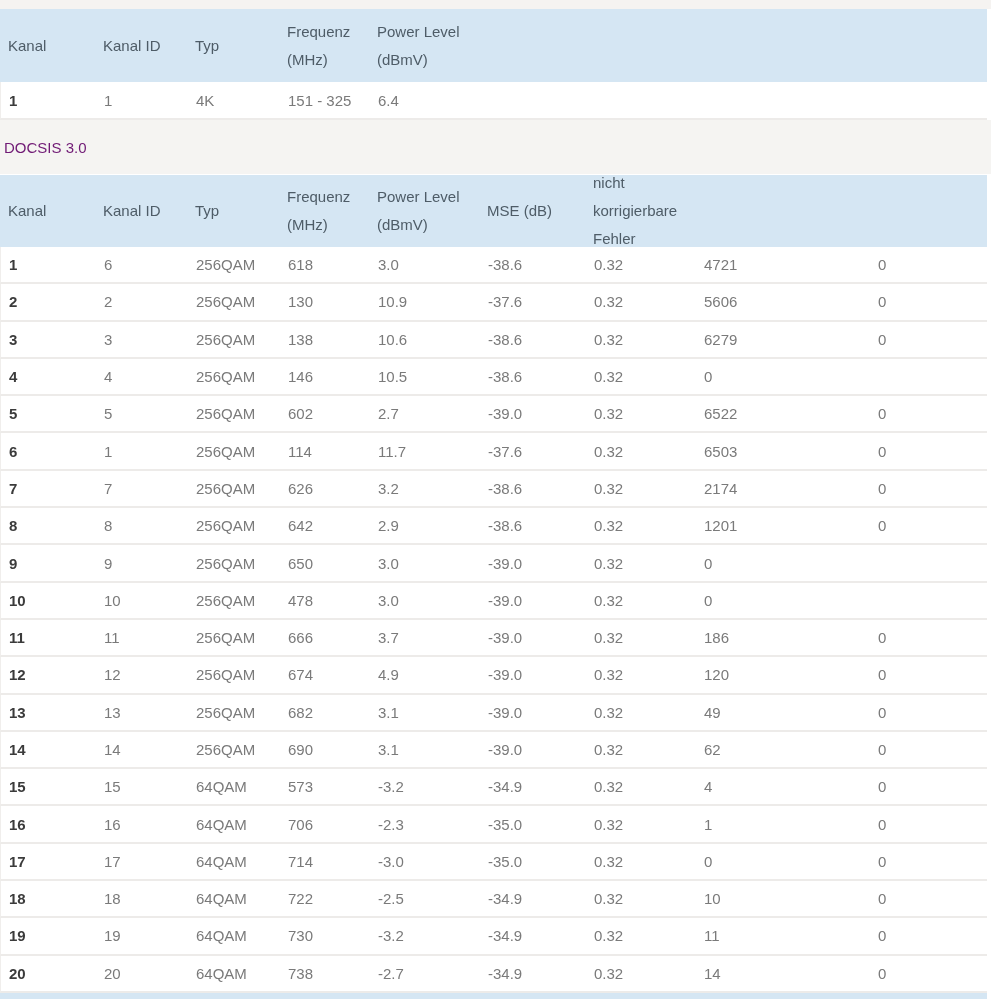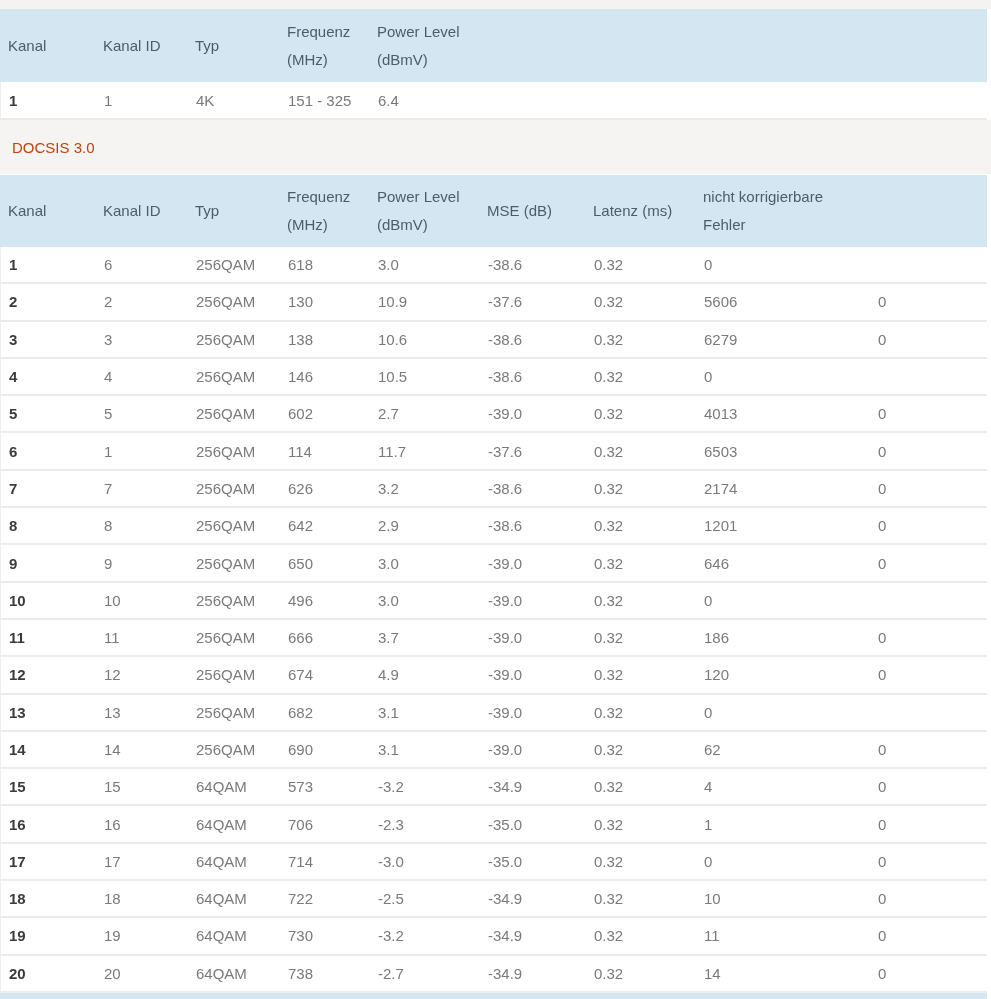--- a/index.html
+++ b/index.html
@@ -61,23 +61,23 @@
   .cell.key {
     color: #3b3b3b;
     font-weight: 700;
   }
   .section-bar {
     width: 991px;
     height: 54px;
     background: #f5f4f2;
     display: flex;
     align-items: center;
-    padding-left: 12px;
+    padding-left: 4px;
     box-sizing: border-box;
-    color: #c2410c;
+    color: #701a75;
     font-size: 15px;
   }
   .bottom-strip {
     width: 987px;
     height: 6px;
     background: #d5e6f3;
   }
 </style>
 </head>
 <body>
@@ -112,32 +112,32 @@
 <div class="tbl t2">
   <div class="thead h2 grid9">
     <div class="hcell">Kanal</div>
     <div class="hcell">Kanal ID</div>
     <div class="hcell">Typ</div>
     <div class="hcell">Frequenz
 (MHz)</div>
     <div class="hcell">Power Level
 (dBmV)</div>
     <div class="hcell">MSE (dB)</div>
-    <div class="hcell">Latenz (ms)</div>
     <div class="hcell">nicht korrigierbare Fehler</div>
   </div>
   <div>
       <div class="trow grid9">
         <div class="cell key">1</div>
         <div class="cell">6</div>
         <div class="cell">256QAM</div>
         <div class="cell">618</div>
         <div class="cell">3.0</div>
         <div class="cell">-38.6</div>
         <div class="cell">0.32</div>
+        <div class="cell">4721</div>
         <div class="cell">0</div>
       </div>
       <div class="trow grid9">
         <div class="cell key">2</div>
         <div class="cell">2</div>
         <div class="cell">256QAM</div>
         <div class="cell">130</div>
         <div class="cell">10.9</div>
         <div class="cell">-37.6</div>
         <div class="cell">0.32</div>
@@ -166,21 +166,21 @@
         <div class="cell">0</div>
       </div>
       <div class="trow grid9">
         <div class="cell key">5</div>
         <div class="cell">5</div>
         <div class="cell">256QAM</div>
         <div class="cell">602</div>
         <div class="cell">2.7</div>
         <div class="cell">-39.0</div>
         <div class="cell">0.32</div>
-        <div class="cell">4013</div>
+        <div class="cell">6522</div>
         <div class="cell">0</div>
       </div>
       <div class="trow grid9">
         <div class="cell key">6</div>
         <div class="cell">1</div>
         <div class="cell">256QAM</div>
         <div class="cell">114</div>
         <div class="cell">11.7</div>
         <div class="cell">-37.6</div>
         <div class="cell">0.32</div>
@@ -210,28 +210,27 @@
         <div class="cell">0</div>
       </div>
       <div class="trow grid9">
         <div class="cell key">9</div>
         <div class="cell">9</div>
         <div class="cell">256QAM</div>
         <div class="cell">650</div>
         <div class="cell">3.0</div>
         <div class="cell">-39.0</div>
         <div class="cell">0.32</div>
-        <div class="cell">646</div>
         <div class="cell">0</div>
       </div>
       <div class="trow grid9">
         <div class="cell key">10</div>
         <div class="cell">10</div>
         <div class="cell">256QAM</div>
-        <div class="cell">496</div>
+        <div class="cell">478</div>
         <div class="cell">3.0</div>
         <div class="cell">-39.0</div>
         <div class="cell">0.32</div>
         <div class="cell">0</div>
       </div>
       <div class="trow grid9">
         <div class="cell key">11</div>
         <div class="cell">11</div>
         <div class="cell">256QAM</div>
         <div class="cell">666</div>
@@ -253,20 +252,21 @@
         <div class="cell">0</div>
       </div>
       <div class="trow grid9">
         <div class="cell key">13</div>
         <div class="cell">13</div>
         <div class="cell">256QAM</div>
         <div class="cell">682</div>
         <div class="cell">3.1</div>
         <div class="cell">-39.0</div>
         <div class="cell">0.32</div>
+        <div class="cell">49</div>
         <div class="cell">0</div>
       </div>
       <div class="trow grid9">
         <div class="cell key">14</div>
         <div class="cell">14</div>
         <div class="cell">256QAM</div>
         <div class="cell">690</div>
         <div class="cell">3.1</div>
         <div class="cell">-39.0</div>
         <div class="cell">0.32</div>

